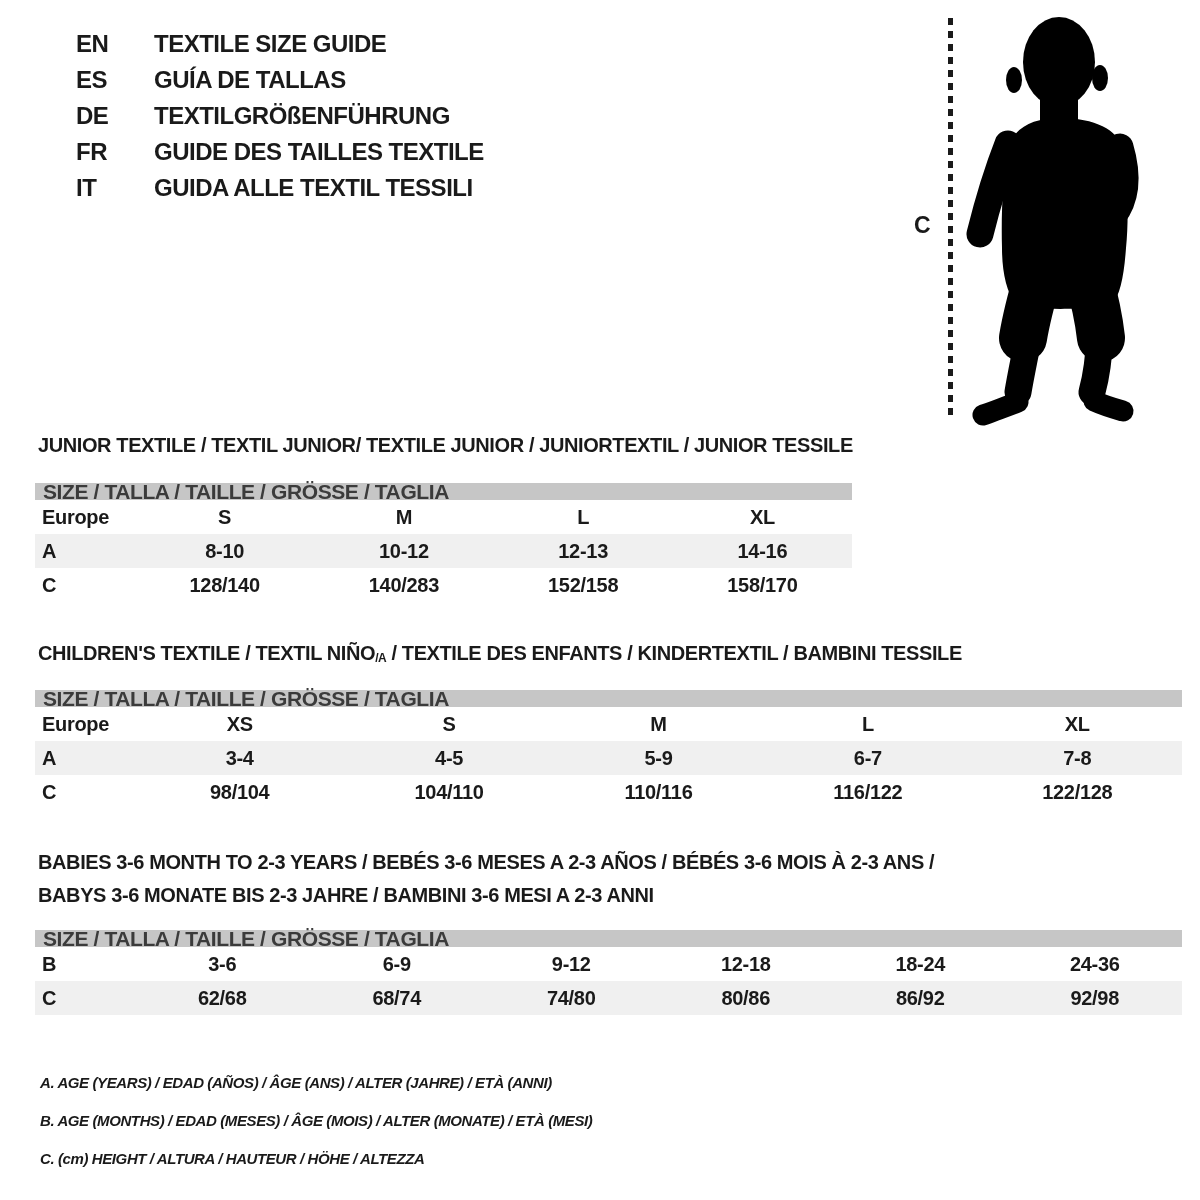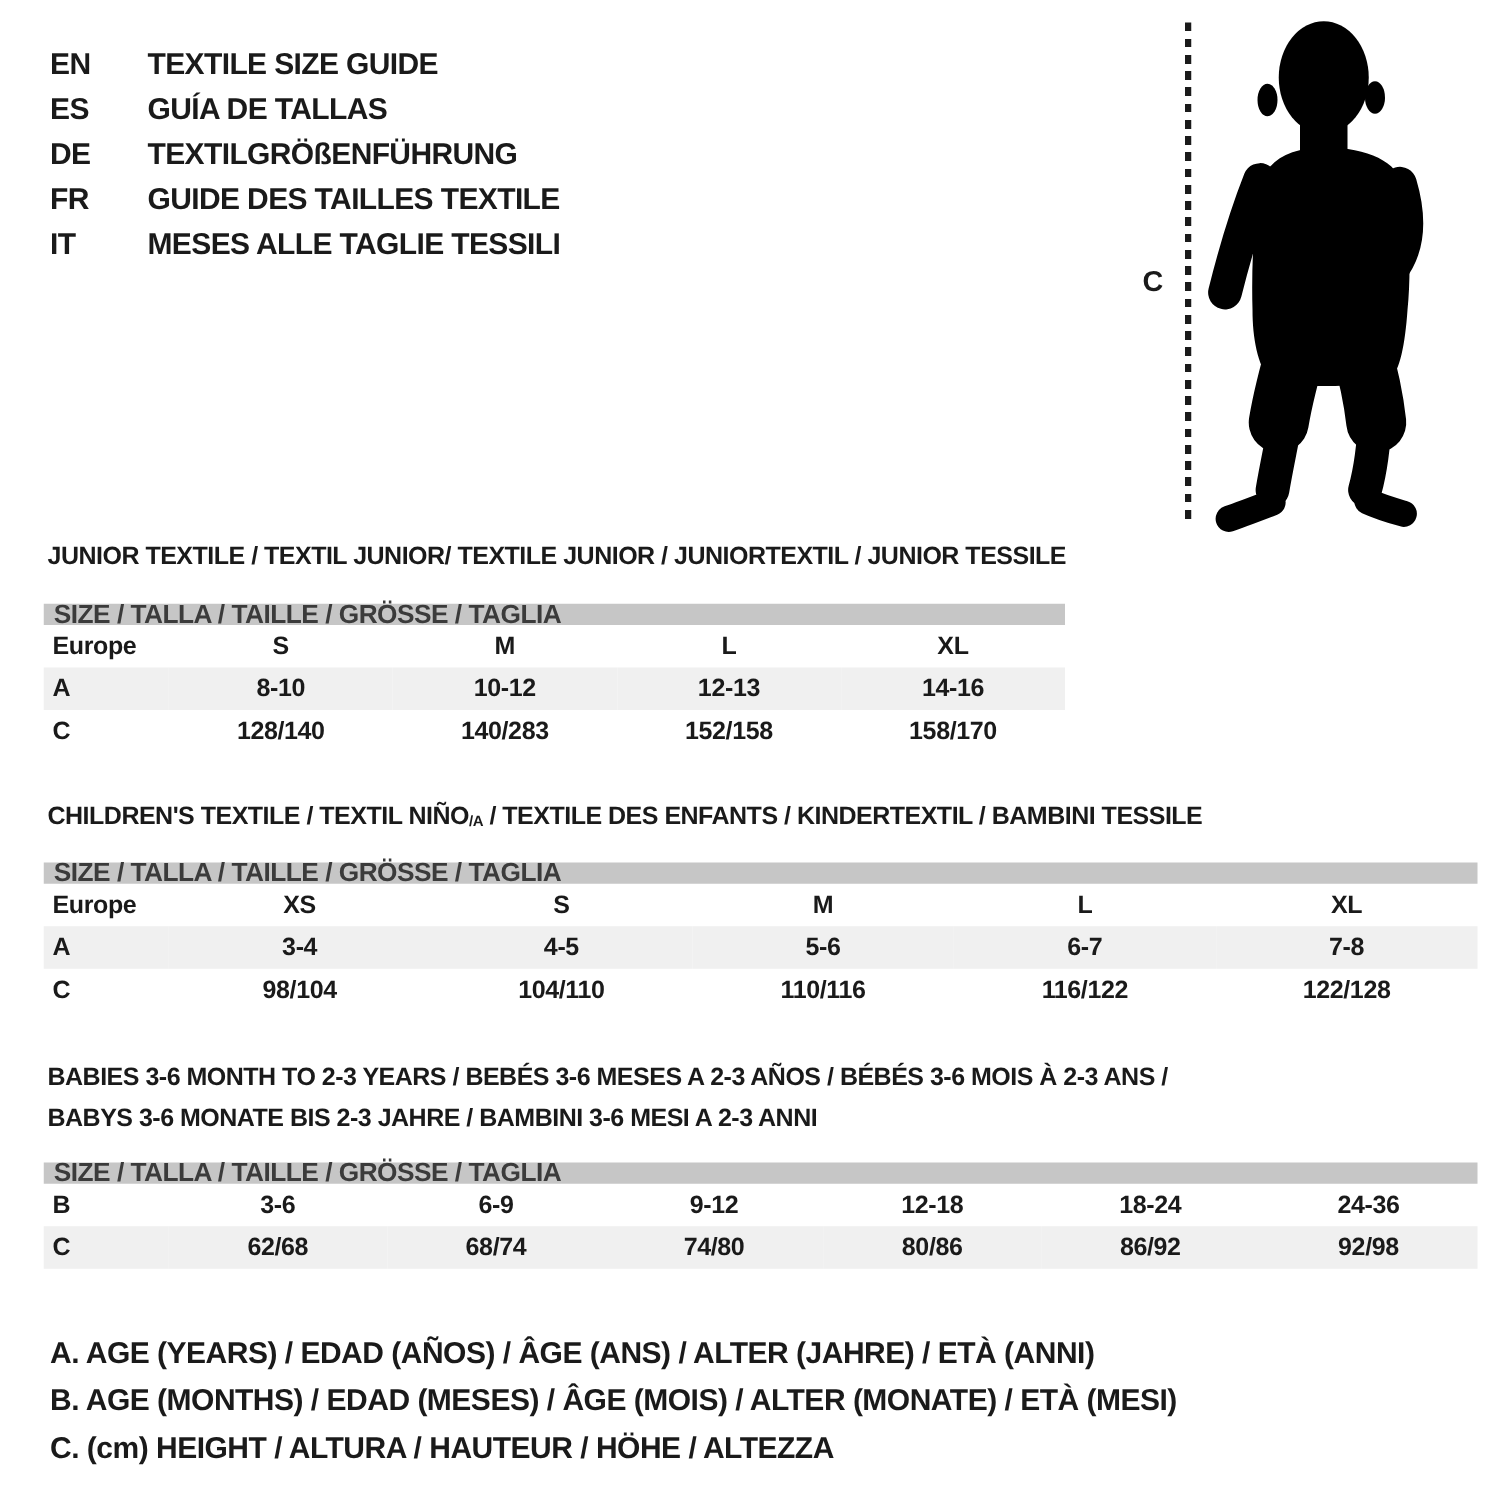--- a/index.html
+++ b/index.html
@@ -9,21 +9,21 @@
   *{margin:0;padding:0;box-sizing:border-box;}
   html,body{background:#e9e9e9;}
   .canvas{
     position:relative;width:1200px;height:1200px;margin:0 auto;
     background:var(--background);overflow:hidden;
     font-family:"Liberation Sans",sans-serif;color:var(--text);
     -webkit-font-smoothing:antialiased;
   }
   
   .lang-list{position:absolute;left:40px;top:30px;}
-  .lang-row{display:flex;height:36px;align-items:flex-end;}
+  .lang-row{display:flex;height:36px;align-items:flex-start;margin-left:36px;}
   .lang-code{width:78px;font-size:24px;font-weight:700;letter-spacing:-0.5px;}
   .lang-label{font-size:24px;font-weight:700;letter-spacing:-0.5px;white-space:nowrap;}
   
   .measure-line{
     position:absolute;left:948px;top:18px;width:5px;height:400px;
     background:repeating-linear-gradient(to bottom,var(--text) 0 7px,transparent 7px 13px);
   }
   .measure-label{position:absolute;left:914px;top:212px;font-size:23px;font-weight:700;}
   .figure-svg{position:absolute;left:950px;top:8px;width:240px;height:420px;}
   
@@ -48,21 +48,21 @@
   table{border-collapse:collapse;table-layout:fixed;width:100%;}
   tr{height:34px;}
   td{
     font-size:20px;font-weight:700;letter-spacing:-0.3px;text-align:center;
     vertical-align:middle;padding:0;
   }
   td.lbl{width:100px;text-align:left;padding-left:7px;}
   tr.row-alt{background:var(--alt-row);}
   
   .legend{position:absolute;left:40px;top:1064px;}
-  .legend-row{font-size:24px;font-weight:700;letter-spacing:-0.4px;line-height:38px;white-space:nowrap;}
+  .legend-row{font-size:15px;font-weight:700;letter-spacing:-0.4px;line-height:38px;white-space:nowrap;font-style:italic;}
 </style>
 </head>
 <body>
 
 <div class="canvas">
 
   <div class="lang-list">
     <div class="lang-row">
       <span class="lang-code">EN</span>
       <span class="lang-label">TEXTILE SIZE GUIDE</span>
@@ -74,21 +74,21 @@
     <div class="lang-row">
       <span class="lang-code">DE</span>
       <span class="lang-label">TEXTILGRÖßENFÜHRUNG</span>
     </div>
     <div class="lang-row">
       <span class="lang-code">FR</span>
       <span class="lang-label">GUIDE DES TAILLES TEXTILE</span>
     </div>
     <div class="lang-row">
       <span class="lang-code">IT</span>
-      <span class="lang-label">MESES ALLE TAGLIE TESSILI</span>
+      <span class="lang-label">GUIDA ALLE TEXTIL TESSILI</span>
     </div>
   </div>
 
   <div class="measure-line"></div>
   <div class="measure-label">C</div>
   <svg class="figure-svg" viewBox="0 0 240 420" aria-hidden="true">
     <g fill="var(--silhouette)" stroke="none">
       <ellipse cx="109" cy="54" rx="36" ry="45"></ellipse>
       <ellipse cx="64" cy="72" rx="8" ry="13"></ellipse>
       <ellipse cx="150" cy="70" rx="8" ry="13"></ellipse>
@@ -151,21 +151,21 @@
         <td>XS</td>
         <td>S</td>
         <td>M</td>
         <td>L</td>
         <td>XL</td>
       </tr>
       <tr class="row-alt">
         <td class="lbl">A</td>
         <td>3-4</td>
         <td>4-5</td>
-        <td>5-6</td>
+        <td>5-9</td>
         <td>6-7</td>
         <td>7-8</td>
       </tr>
       <tr>
         <td class="lbl">C</td>
         <td>98/104</td>
         <td>104/110</td>
         <td>110/116</td>
         <td>116/122</td>
         <td>122/128</td>

